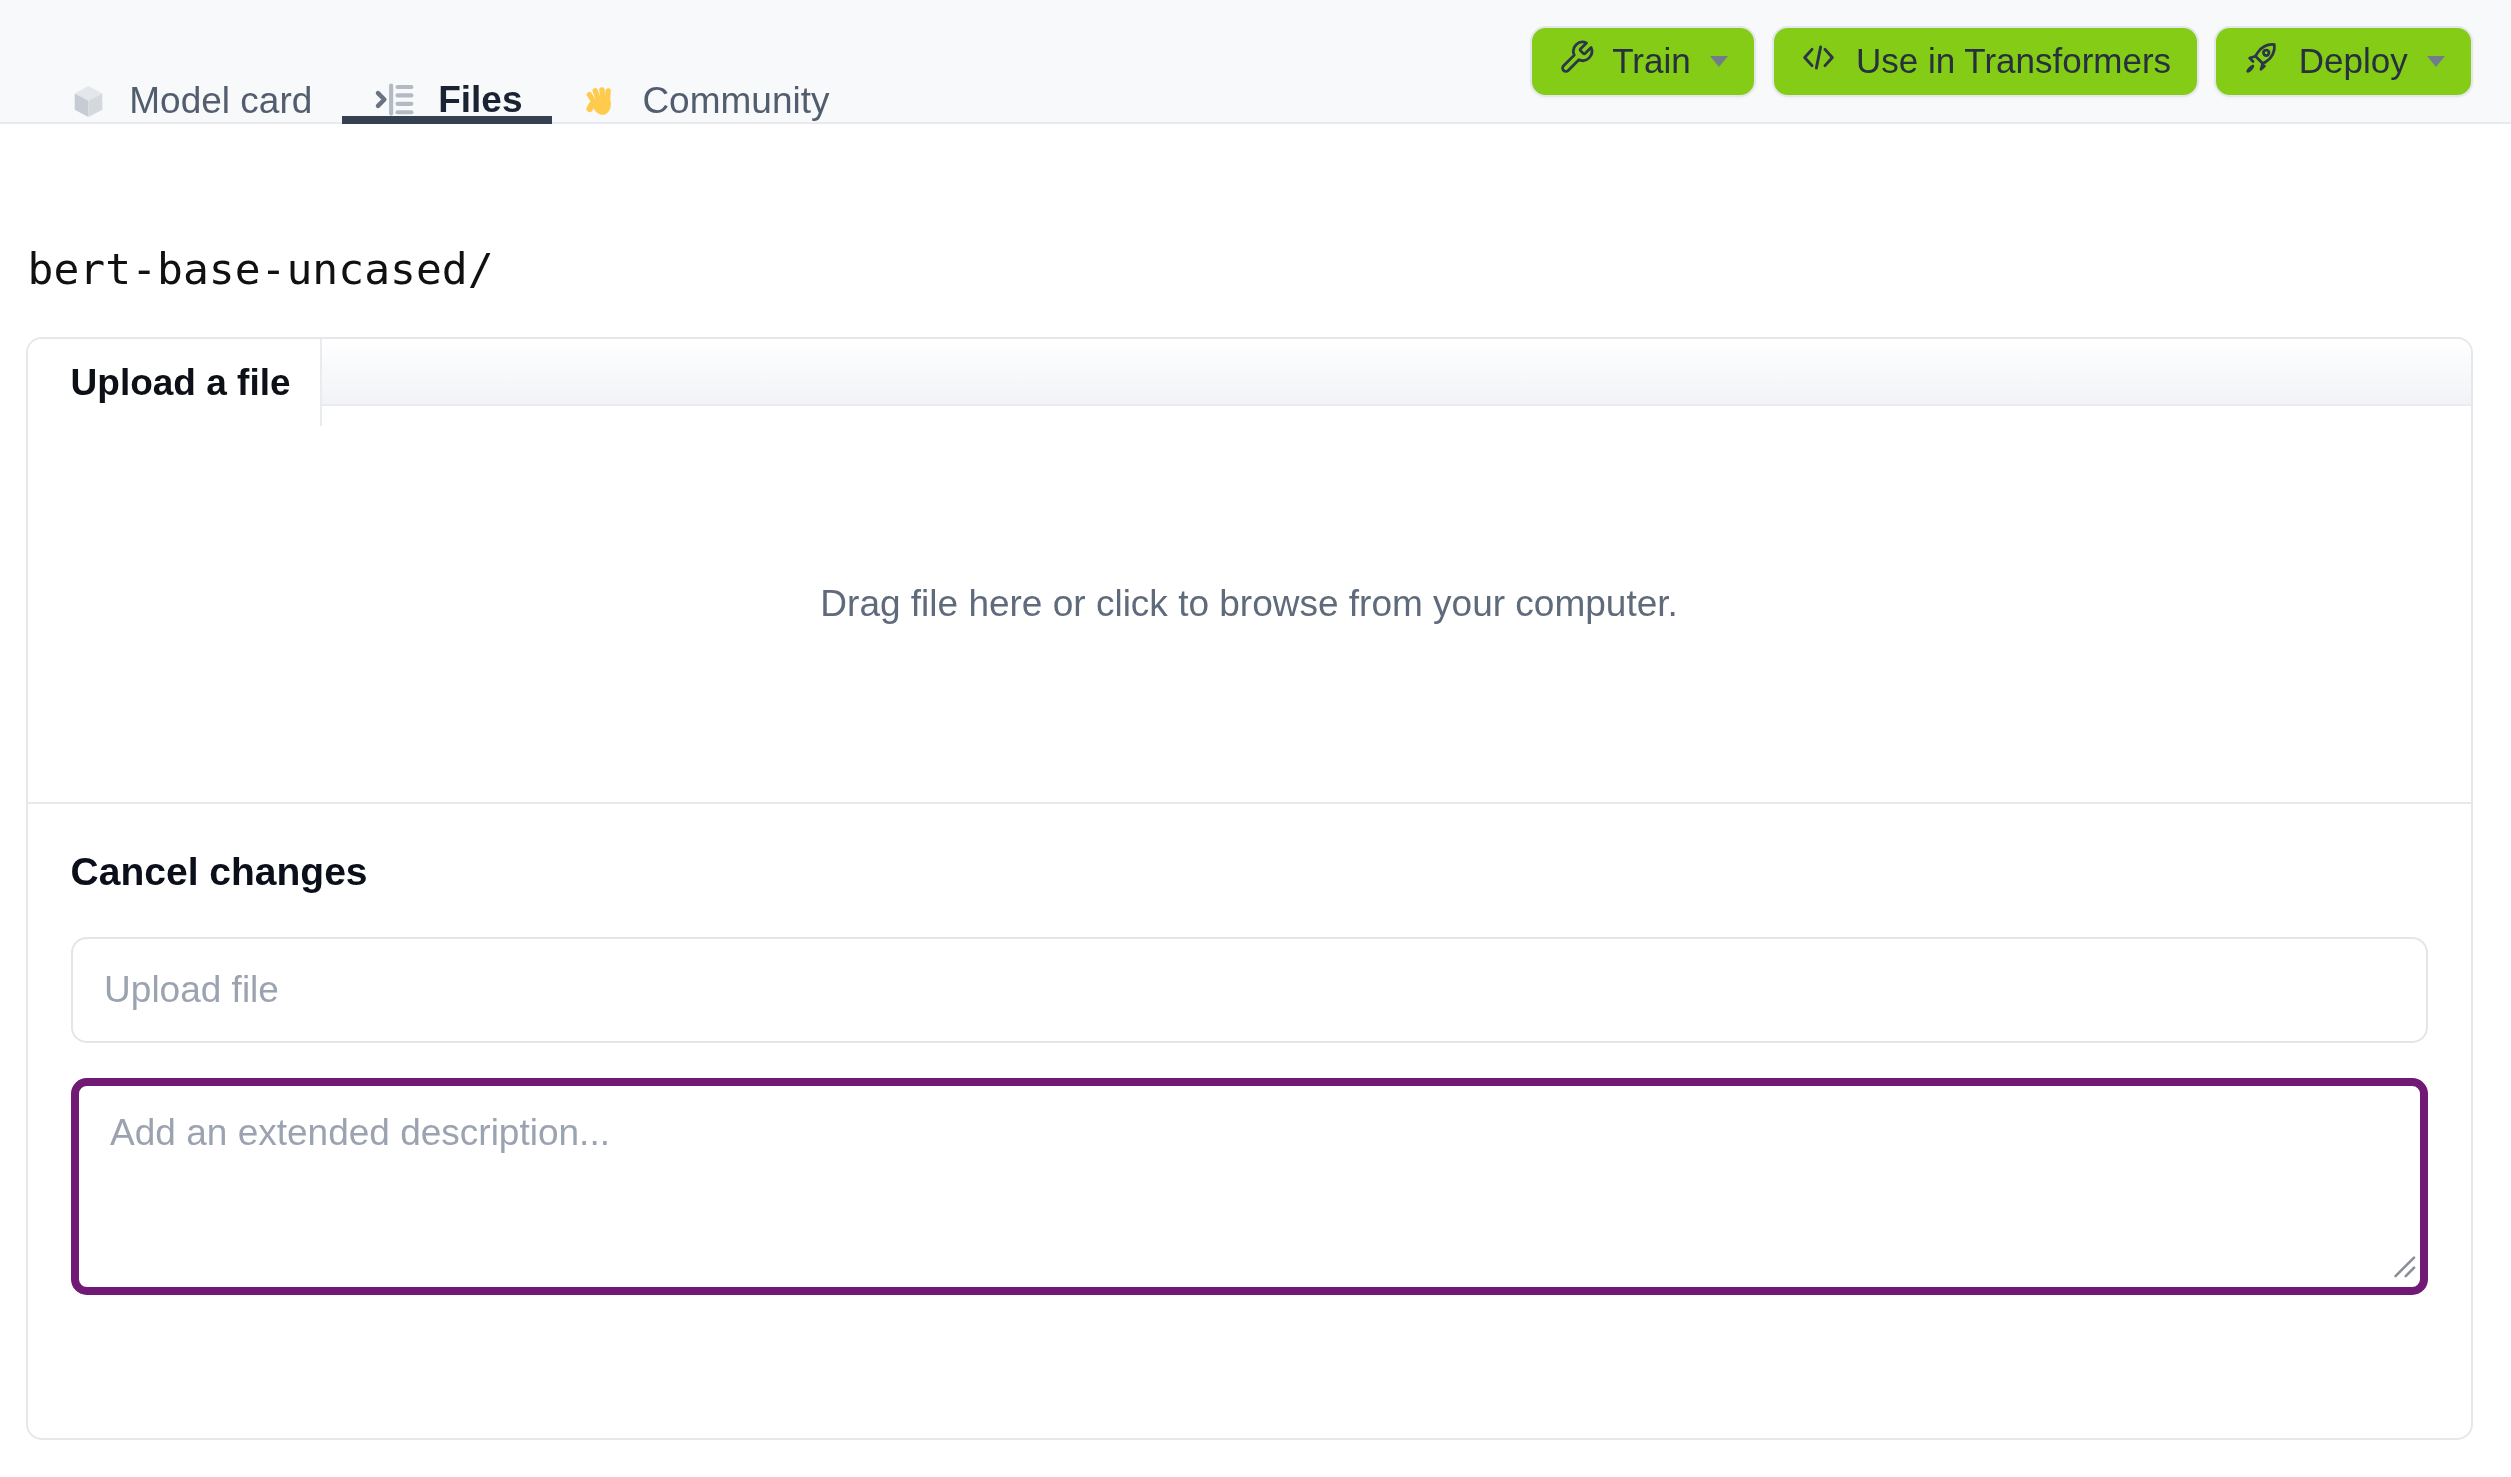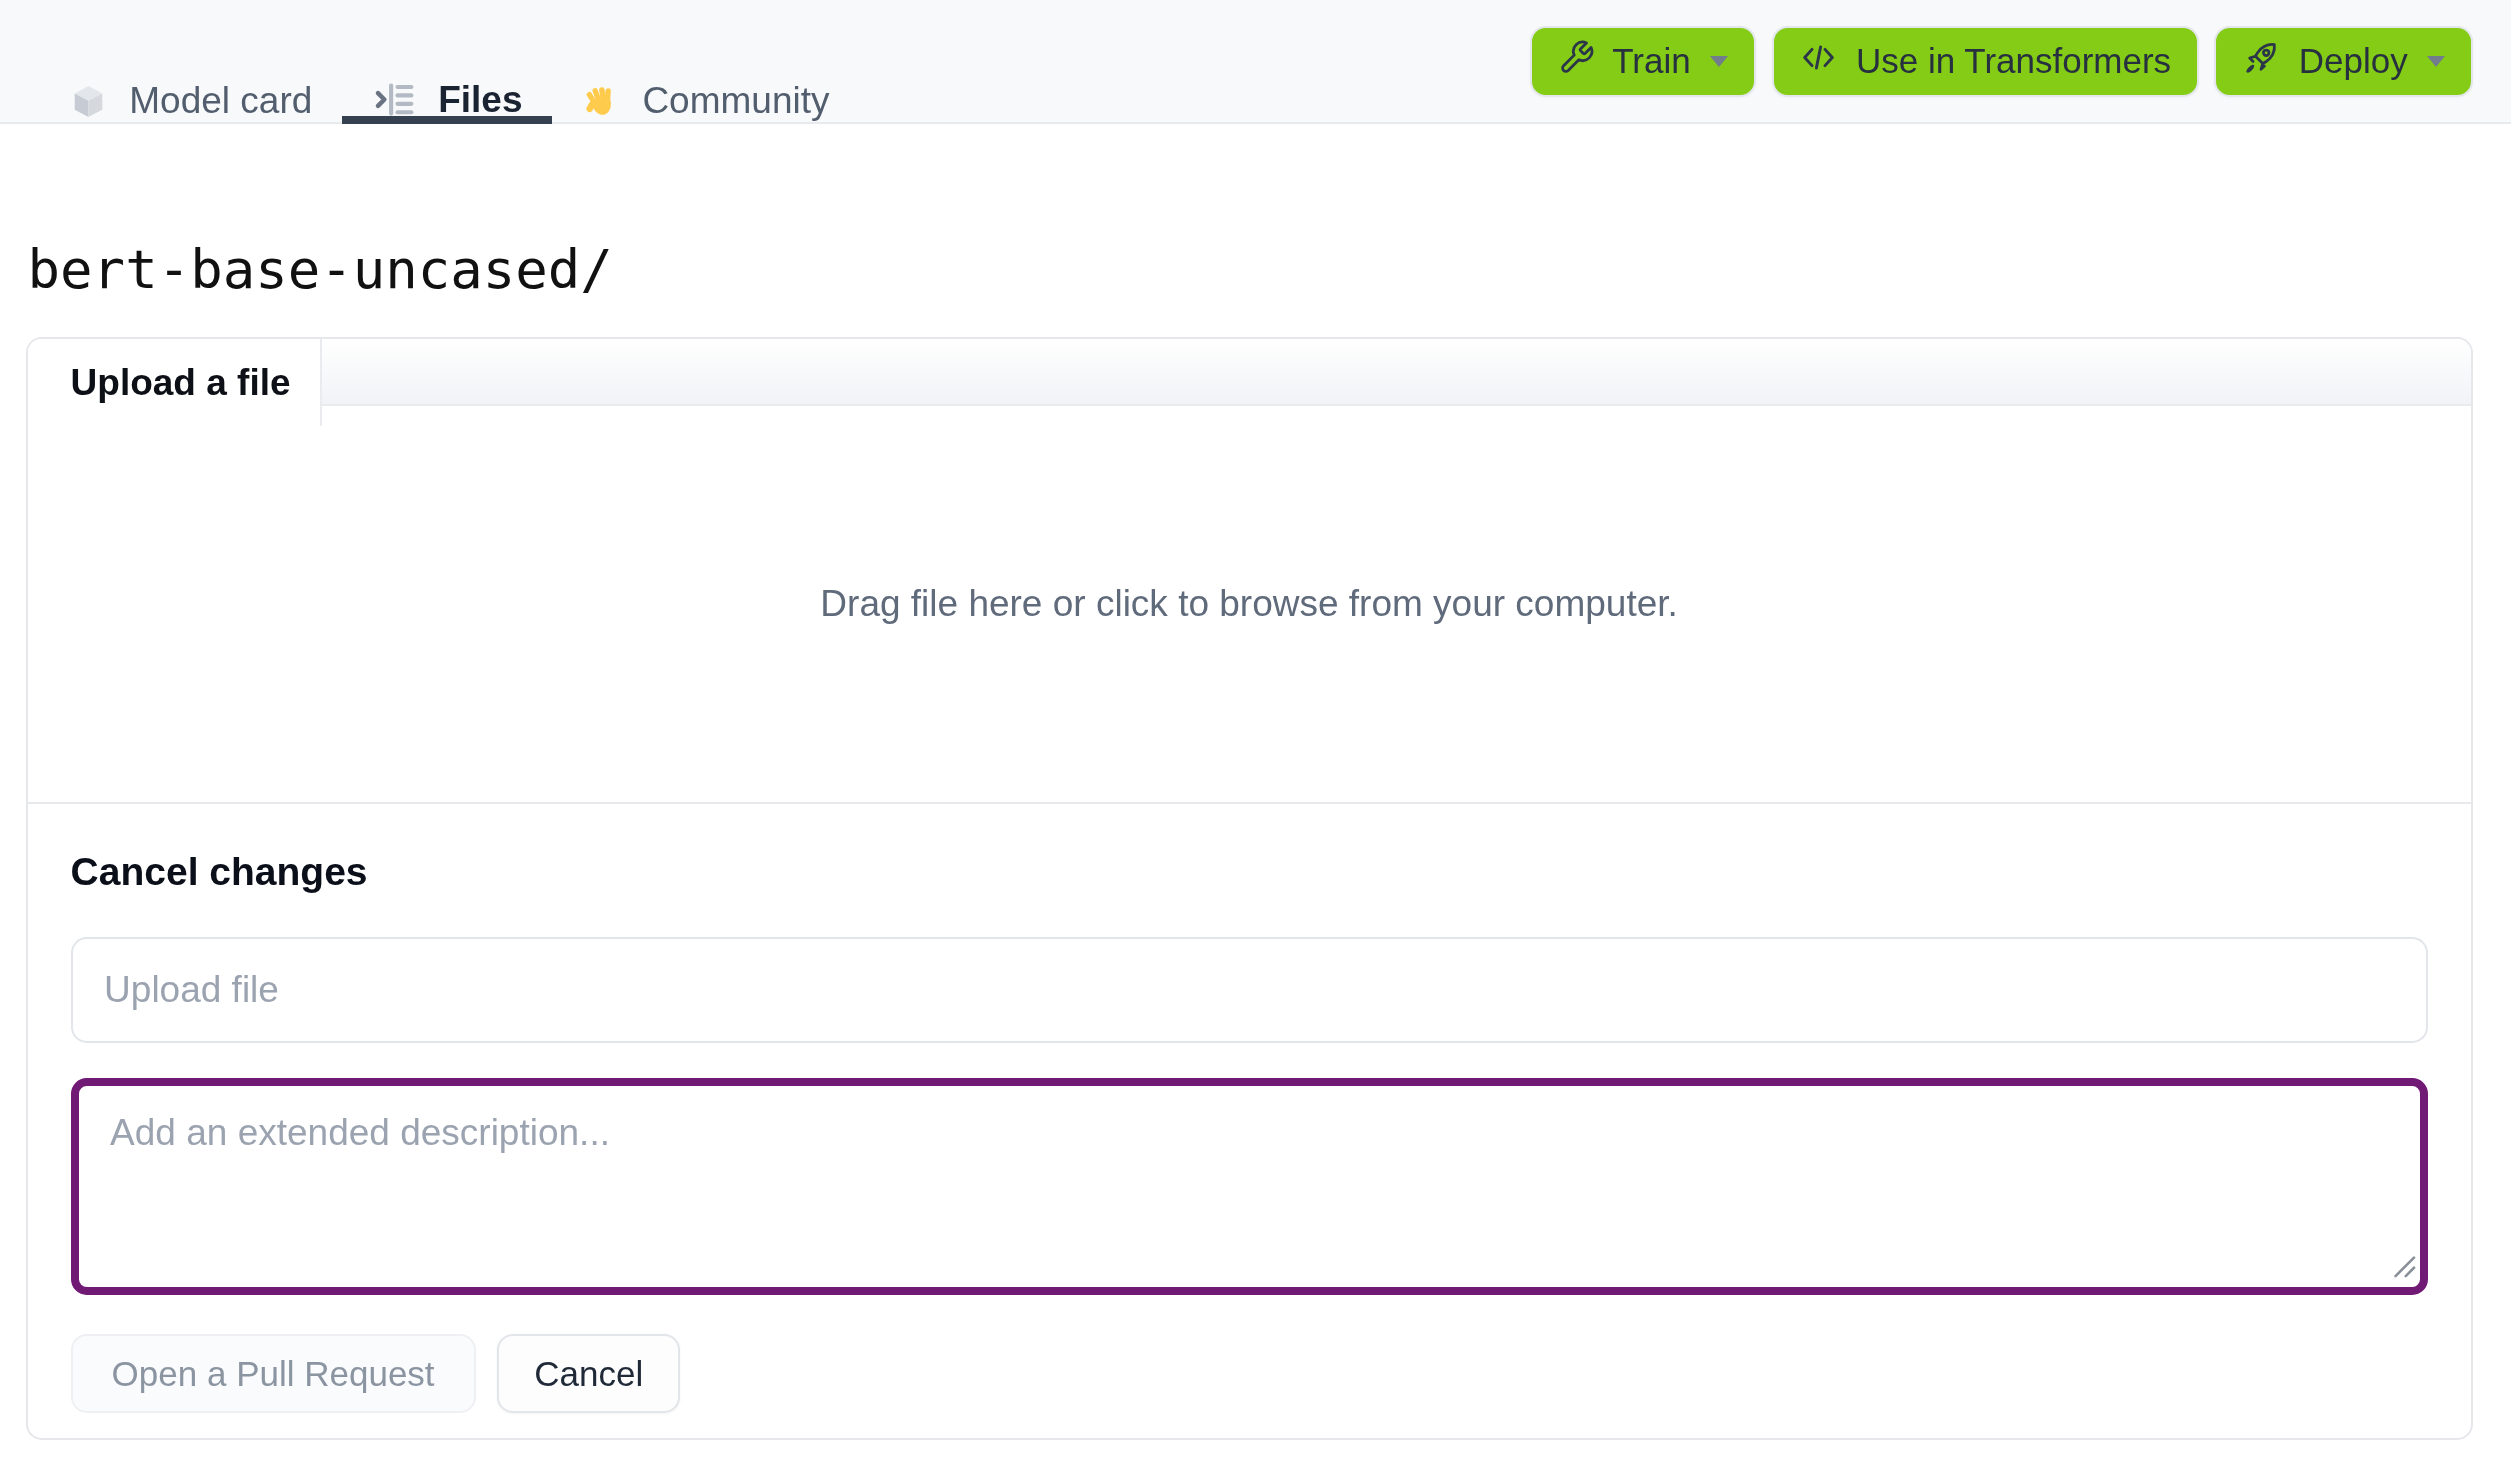--- a/index.html
+++ b/index.html
@@ -37,21 +37,21 @@
   .caret {
     width:0; height:0; margin-left:2px;
     border-left:9.9px solid transparent; border-right:9.9px solid transparent;
     border-top:11.8px solid #717d8c;
   }
 
   
   .breadcrumb {
     position:absolute; top:240px; left:27.6px;
     font-family:"DejaVu Sans Mono","Liberation Mono",monospace;
-    font-size:54px; line-height:59px; color:#111111;
+    font-size:43px; line-height:59px; color:#111111;
   }
 
   
   .card {
     position:absolute; left:25.6px; top:337px; width:2447px; height:1103px;
     border:2px solid #e5e7eb; border-radius:15.8px; background:#ffffff;
   }
   .card-header {
     height:67px; background:linear-gradient(#ffffff,#f1f3f6);
     border-bottom:2px solid #e9ebef; border-radius:13.8px 13.8px 0 0;
@@ -210,21 +210,17 @@
       <div class="ta-wrap">
         <textarea placeholder="Add an extended description..." style=""></textarea>
         <span class="resize-handle">
           <svg width="29.6" height="29.6" viewBox="0 0 16 16" fill="none" stroke="#8a9099" stroke-width="1.4" stroke-linecap="round">
             <line x1="3" y1="13" x2="13" y2="3"></line>
             <line x1="8.5" y1="13" x2="13" y2="8.5"></line>
           </svg>
         </span>
       </div>
 
-      <div class="btn-row">
-        <button class="btn btn-pr" aria-disabled="true">Open a Pull Request</button>
-        <button class="btn btn-cancel">Cancel</button>
-      </div>
     </div>
   </section>
 
 </div>
 
 
 </body></html>

